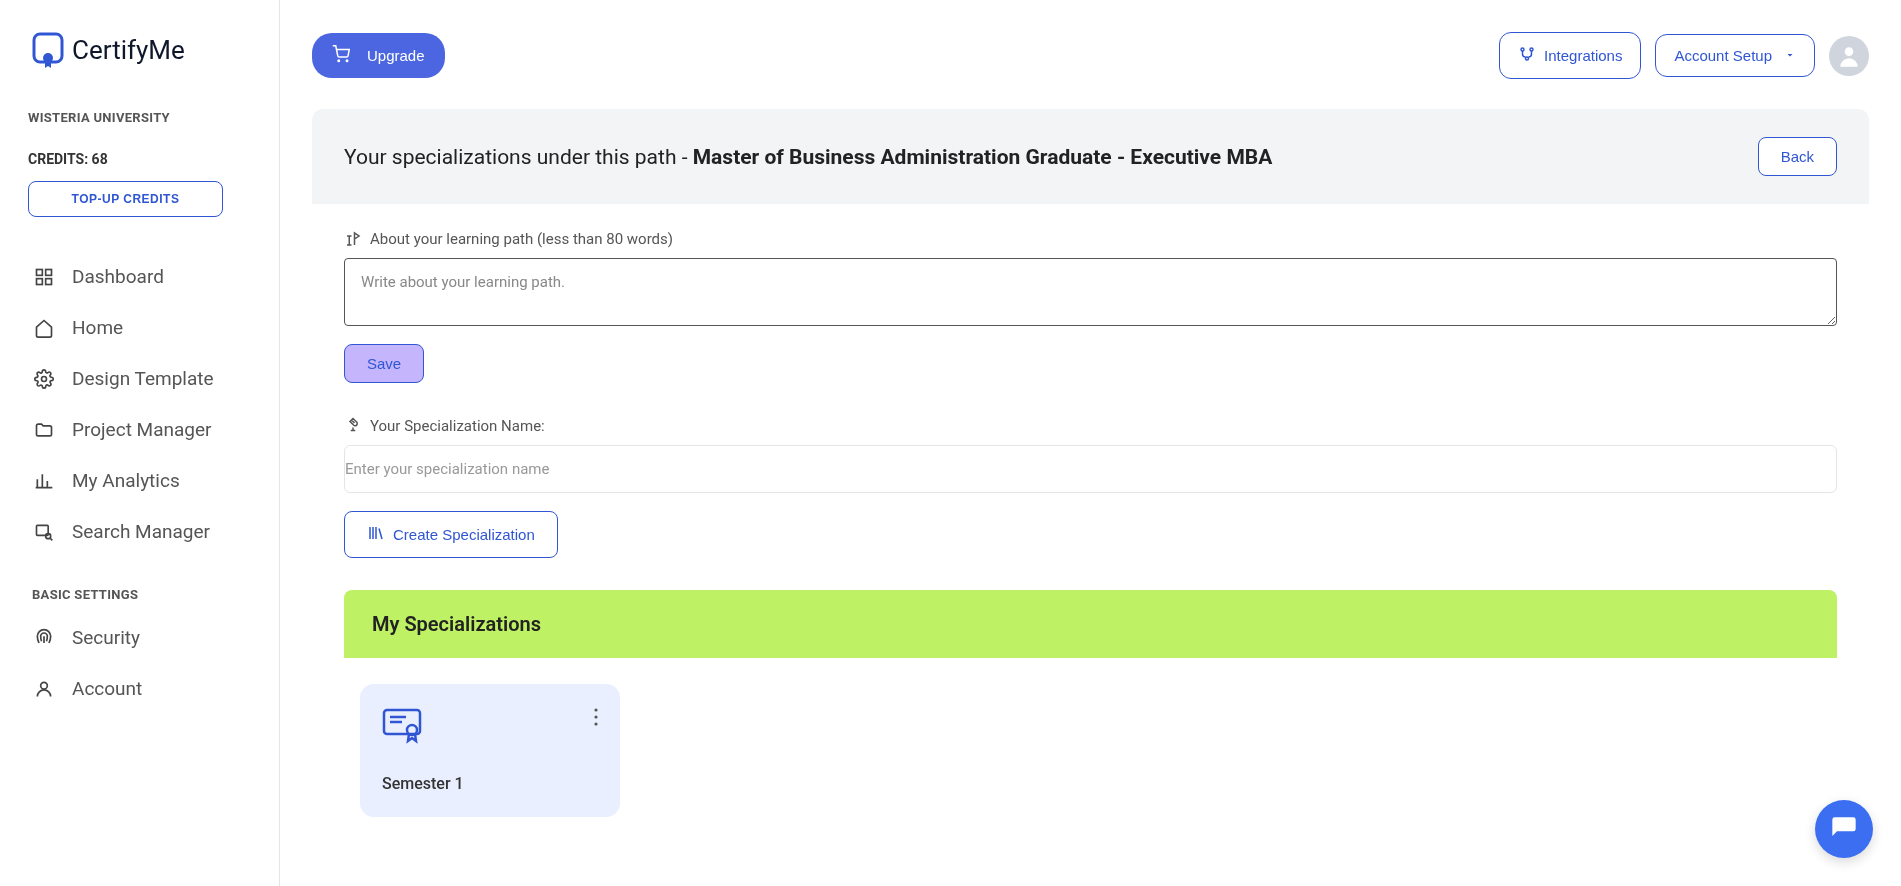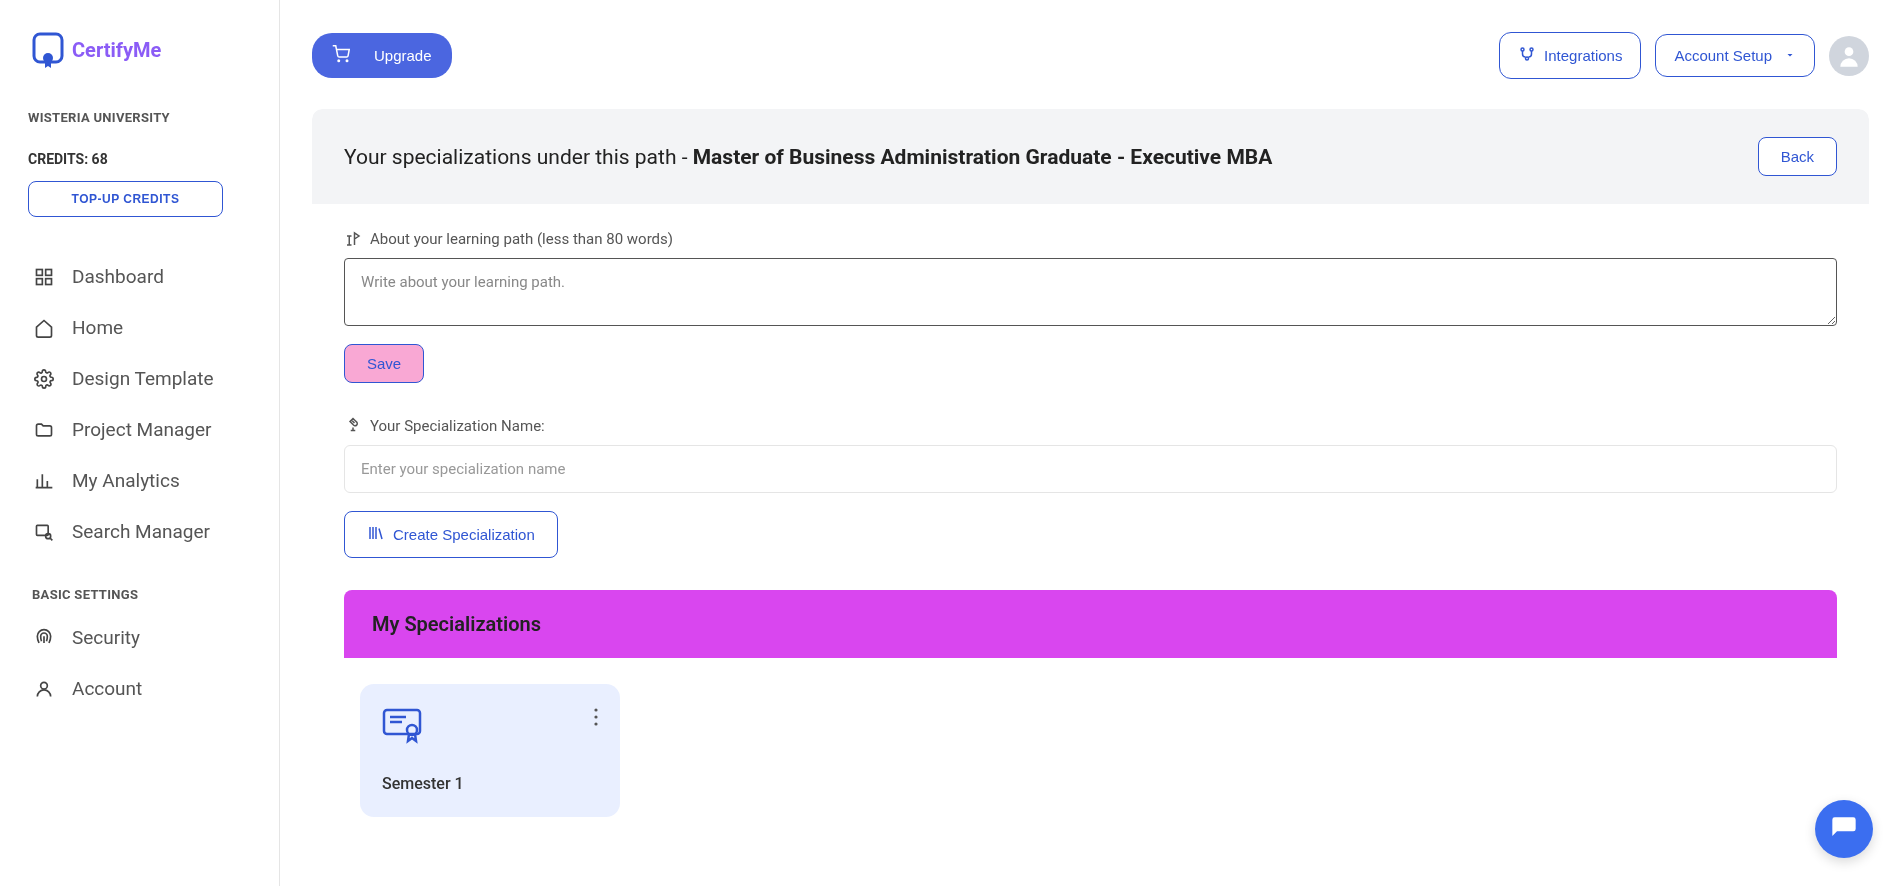--- a/index.html
+++ b/index.html
@@ -31,23 +31,23 @@
     align-items: center;
     gap: 4px;
     margin-bottom: 40px;
   }
   .logo-icon {
     width: 40px;
     height: 40px;
     position: relative;
   }
   .logo-text {
-    font-size: 20px;
-    font-weight: 700;
-    color: #8b5cf6;
+    font-size: 26px;
+    font-weight: 400;
+    color: #0f172a;
   }
   .org-name {
     font-size: 13px;
     font-weight: 700;
     color: #555;
     letter-spacing: 0.3px;
     margin-bottom: 26px;
   }
   .credits-label {
     font-size: 14px;
@@ -106,21 +106,21 @@
   }
   .upgrade-btn {
     background: #4b66e0;
     color: #fff;
     border: none;
     border-radius: 20px;
     padding: 12px 20px;
     font-size: 15px;
     display: flex;
     align-items: center;
-    gap: 24px;
+    gap: 17px;
     cursor: pointer;
   }
   .topbar-right {
     display: flex;
     align-items: center;
     gap: 14px;
   }
   .outline-btn {
     background: #fff;
     border: 1px solid #3056d3;
@@ -195,34 +195,34 @@
     padding: 14px 16px;
     font-size: 15px;
     font-family: inherit;
     resize: vertical;
     min-height: 68px;
     color: #555;
   }
   .textarea::placeholder { color: #888; }
   .save-btn {
     margin-top: 14px;
-    background: #f9a8d4;
+    background: #c4b5fd;
     border: 1px solid #3056d3;
     color: #3056d3;
     border-radius: 8px;
     padding: 10px 22px;
     font-size: 15px;
     cursor: pointer;
   }
   .spec-section { margin-top: 34px; }
   .text-input {
     width: 100%;
     border: 1px solid #e5e5e5;
     border-radius: 6px;
-    padding: 14px 16px;
+    padding: 14px 0;
     font-size: 15px;
     font-family: inherit;
   }
   .text-input::placeholder { color: #999; }
   .create-btn {
     margin-top: 18px;
     background: #fff;
     border: 1px solid #3056d3;
     color: #3056d3;
     border-radius: 8px;
@@ -230,21 +230,21 @@
     font-size: 15px;
     display: flex;
     align-items: center;
     gap: 8px;
     cursor: pointer;
   }
   .subpanel {
     margin-top: 32px;
   }
   .subpanel-header {
-    background: #d946ef;
+    background: #bef264;
     padding: 22px 28px;
     font-size: 20px;
     font-weight: 600;
     color: #222;
     border-radius: 8px 8px 0 0;
   }
   .cards {
     padding: 26px 16px;
     display: flex;
     flex-wrap: wrap;

